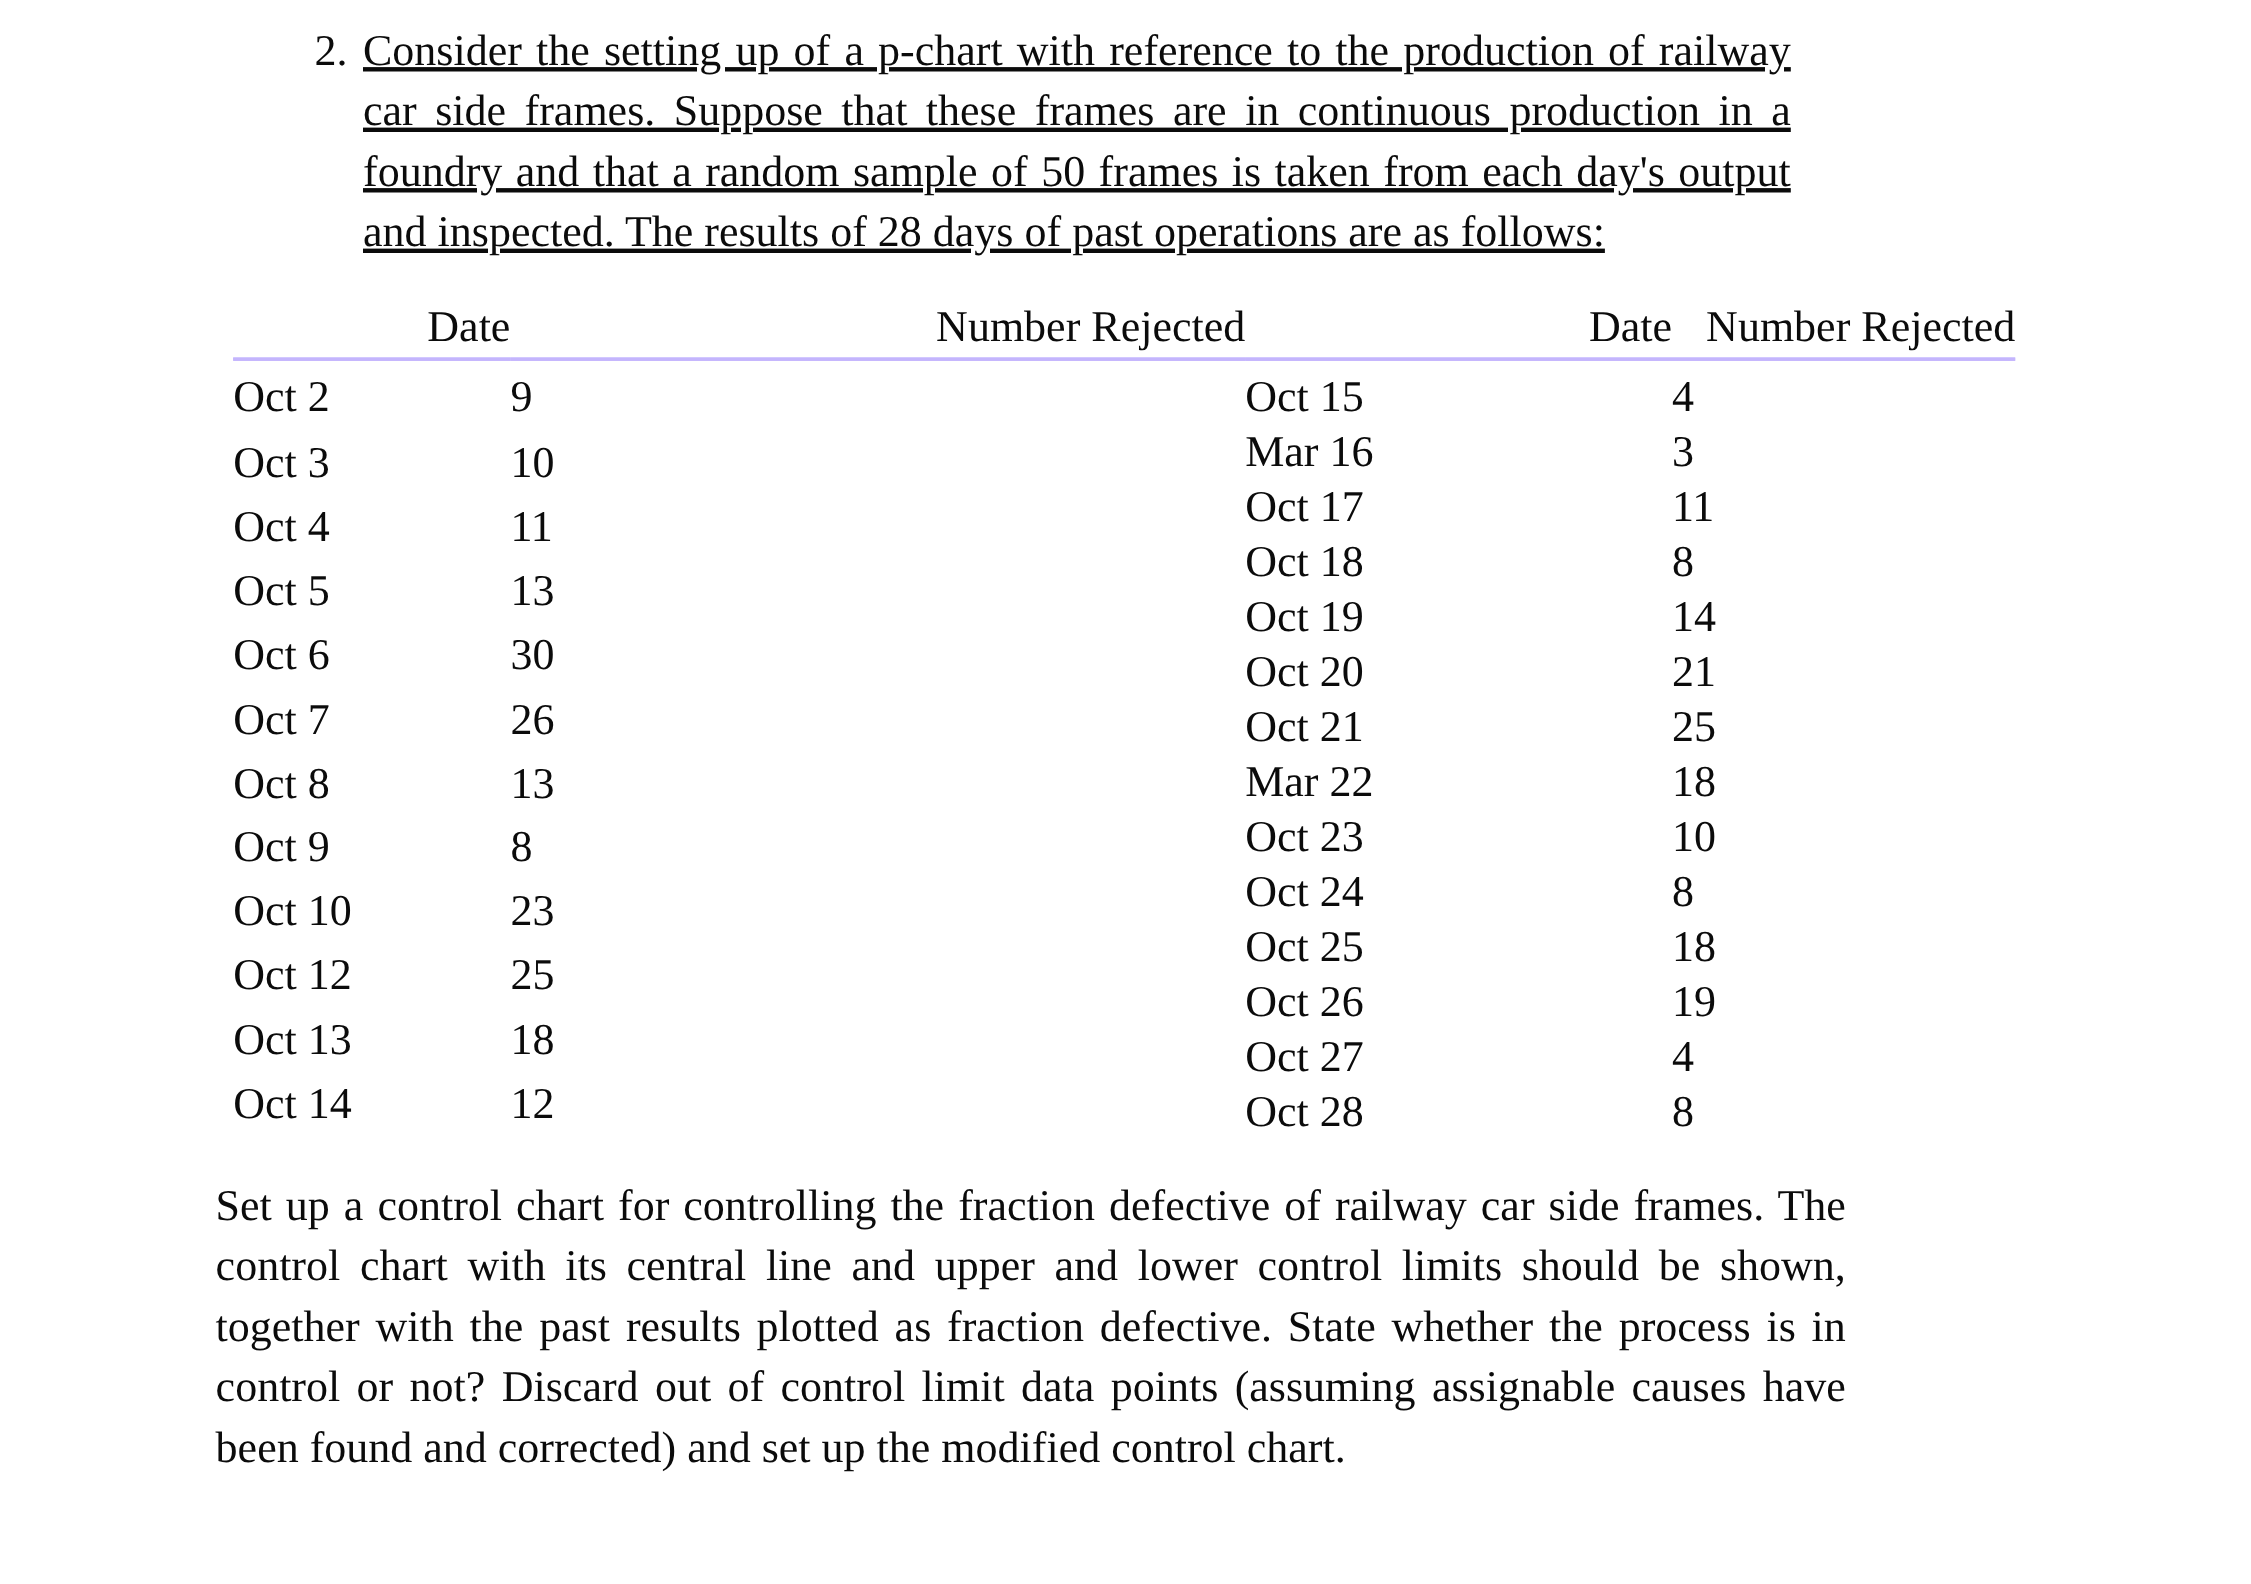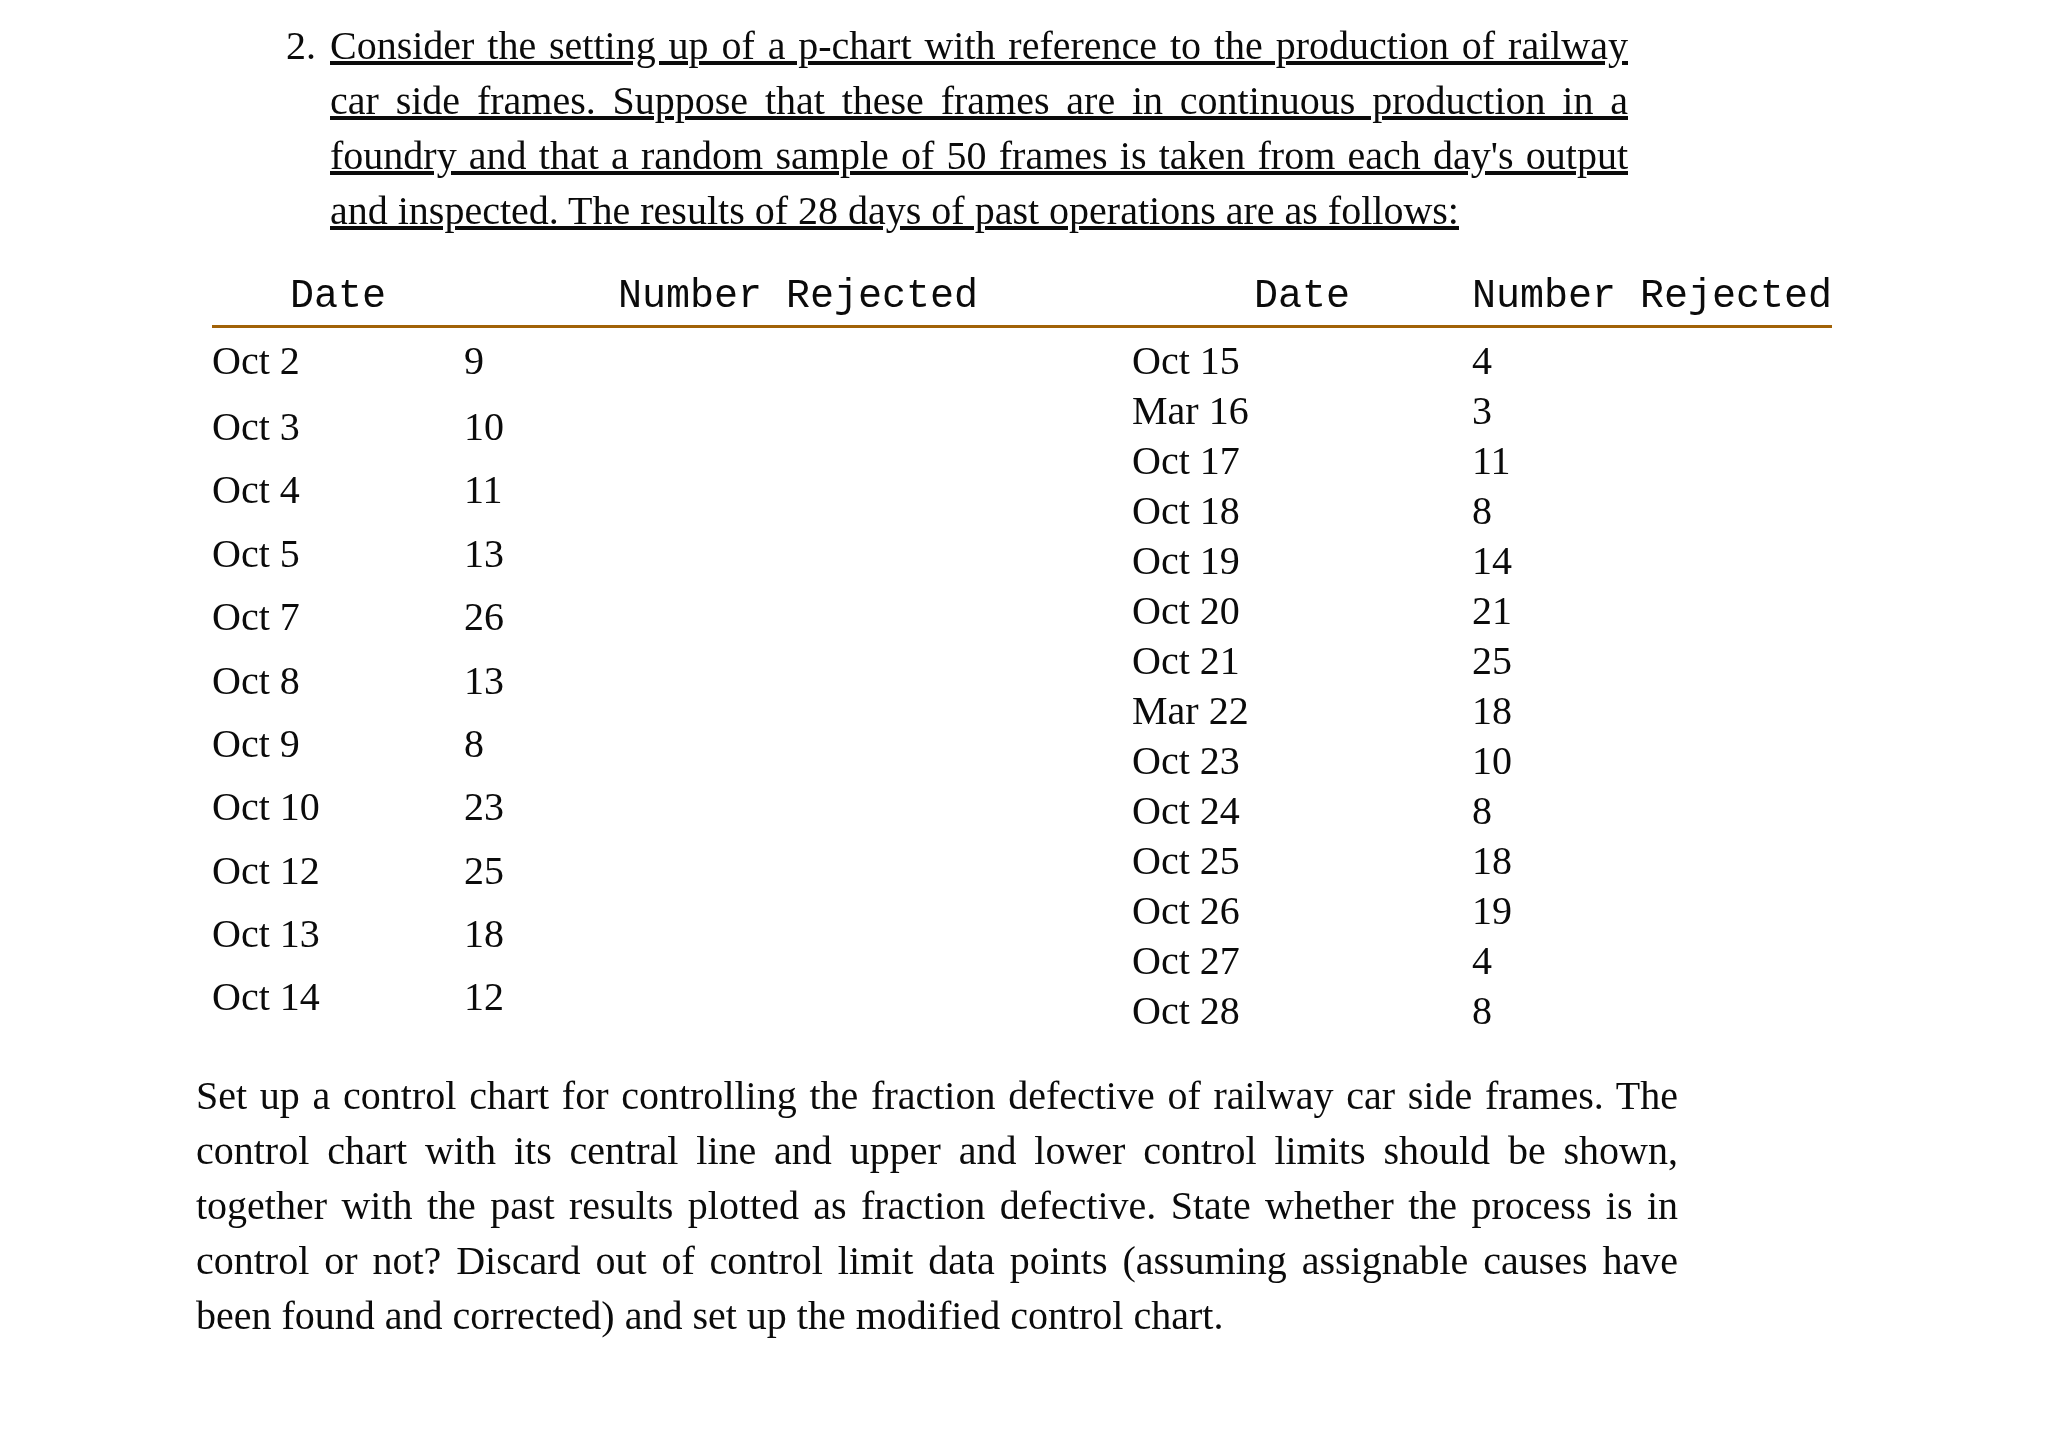--- a/index.html
+++ b/index.html
@@ -61,26 +61,25 @@
   .tbl {
     border-collapse: collapse;
     font-size: 40px;
     line-height: 50px;
   }
   .tbl-left { width: 920px; }
   .tbl-right { width: 700px; }
 
   .tbl th {
     font-weight: normal;
-    text-align: center;
+    text-align: right;
     padding: 0 0 3px 0;
-    border-bottom: 3px solid #a16207;
+    border-bottom: 3px solid #c4b5fd;
     vertical-align: bottom;
     white-space: nowrap;
-    font-family: Liberation Mono, monospace;
   }
   .tbl td {
     padding: 0;
     height: 50px;
     vertical-align: baseline;
     white-space: nowrap;
   }
   .tbl tbody tr:first-child td { padding-top: 8px; }
 
   .col-date  { width: 252px; }
@@ -134,20 +133,24 @@
           </tr>
           <tr>
             <td>Oct 4</td>
             <td>11</td>
           </tr>
           <tr>
             <td>Oct 5</td>
             <td>13</td>
           </tr>
           <tr>
+            <td>Oct 6</td>
+            <td>30</td>
+          </tr>
+          <tr>
             <td>Oct 7</td>
             <td>26</td>
           </tr>
           <tr>
             <td>Oct 8</td>
             <td>13</td>
           </tr>
           <tr>
             <td>Oct 9</td>
             <td>8</td>

